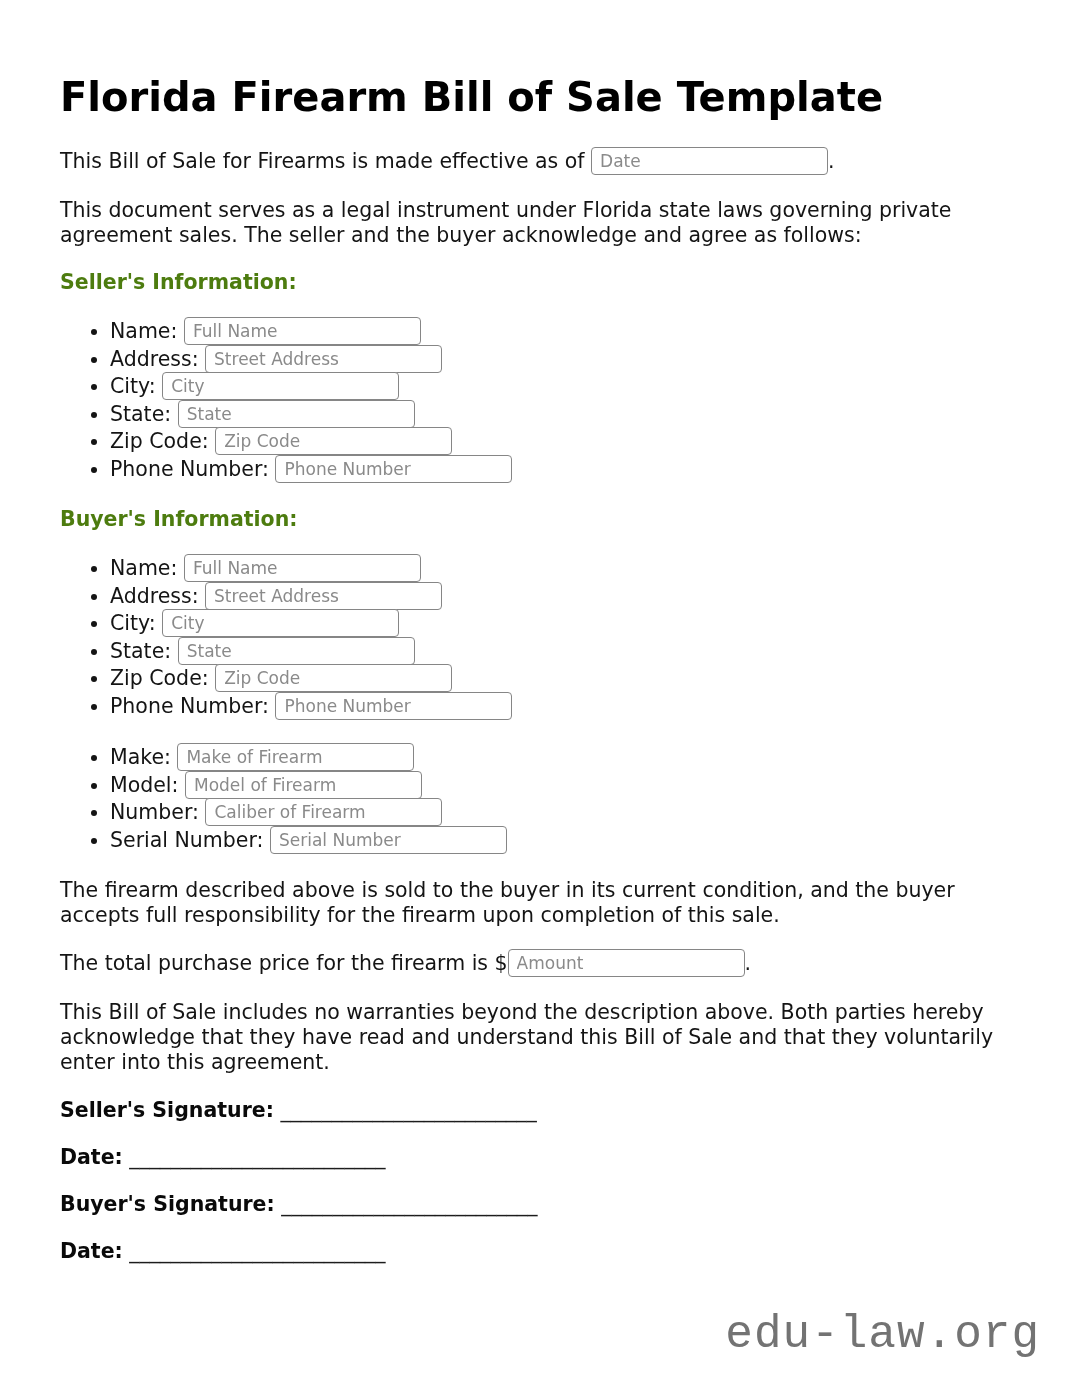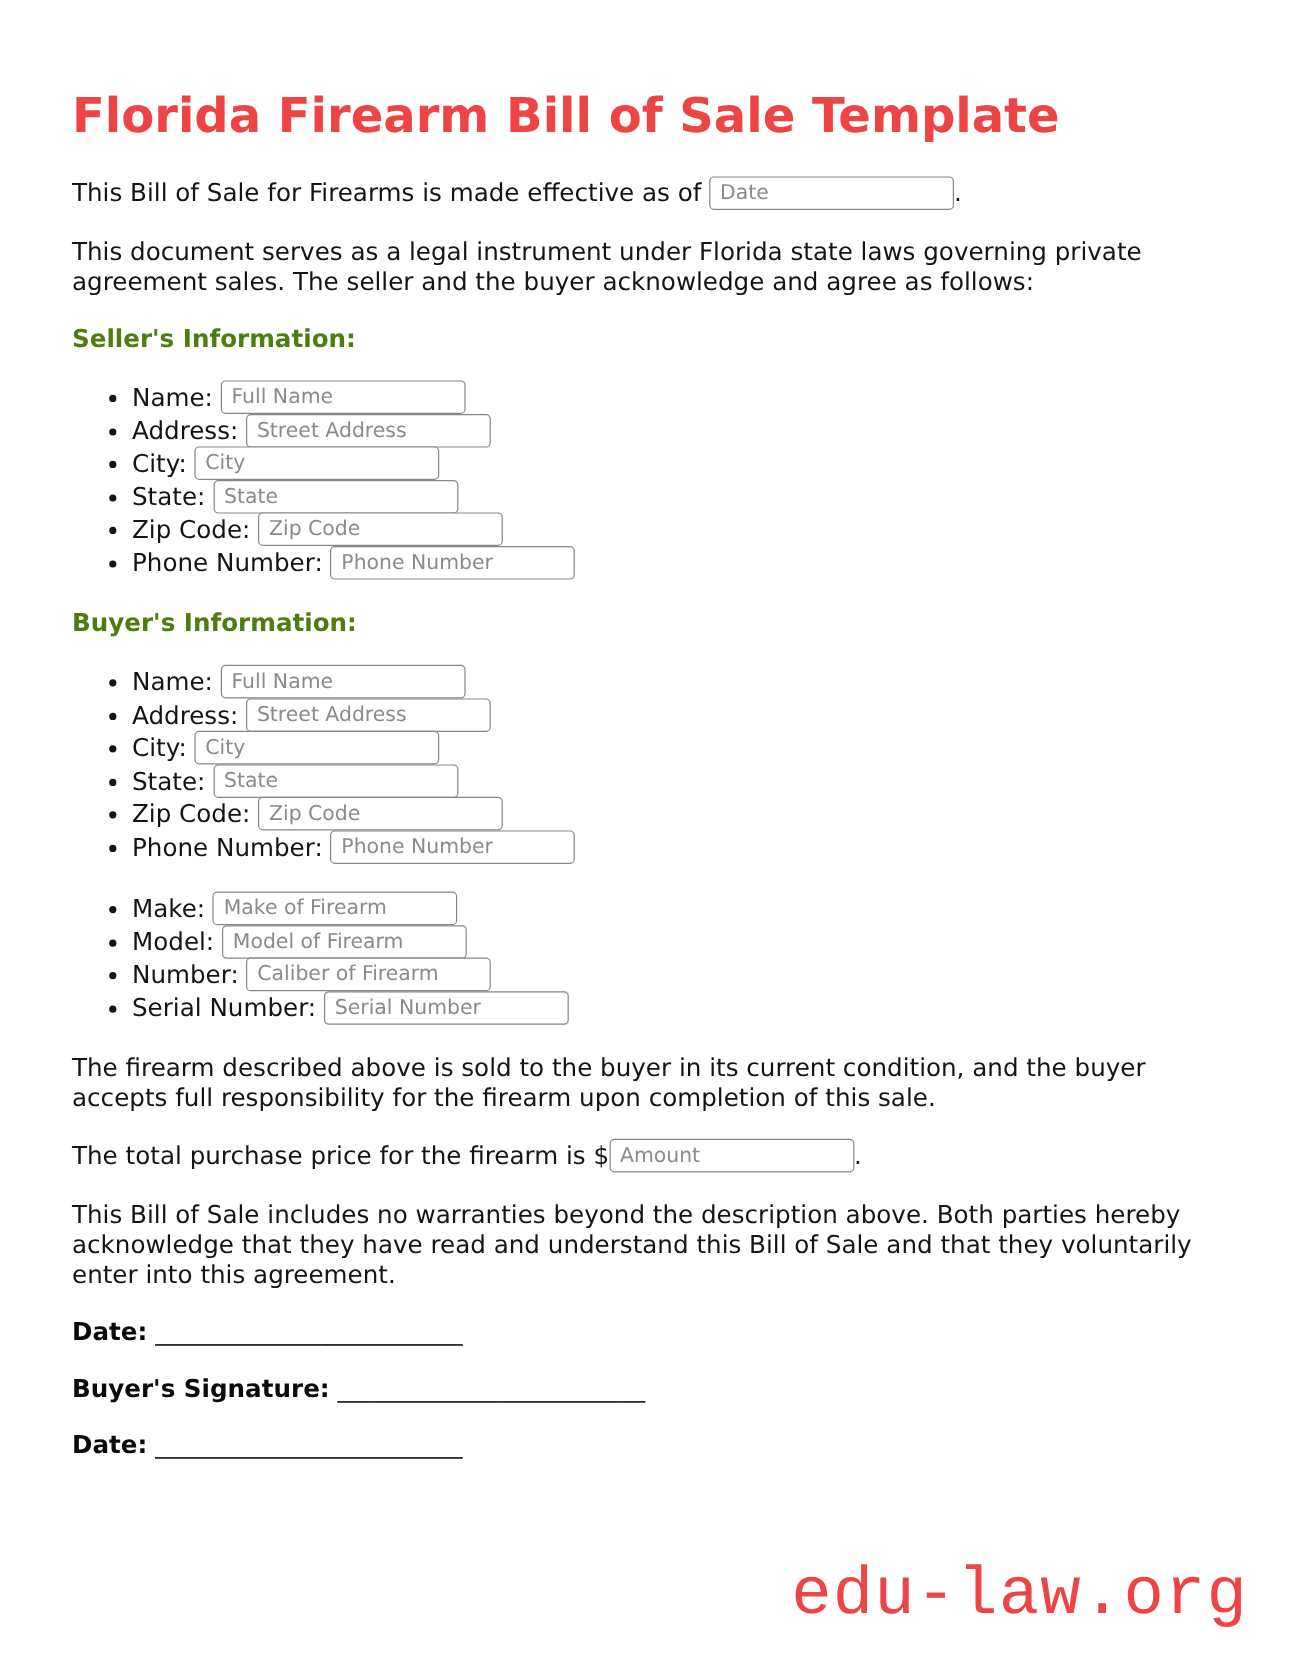--- a/index.html
+++ b/index.html
@@ -19,36 +19,36 @@
     box-sizing: border-box;
     padding: 74px 60px 0 60px;
     font-family: "DejaVu Sans", sans-serif;
     color: #141414;
   }
   h1.doc-title {
     font-size: 40px;
     font-weight: bold;
     margin: 0 0 28px 0;
     letter-spacing: 0;
-    color: #ef4444;
+    color: #000000;
   }
   p.para {
     font-size: 20.5px;
     line-height: 25px;
     margin: 22px 0;
   }
   h3.section-heading {
     font-size: 20.5px;
     font-weight: bold;
     margin: 21px 0;
     color: #4d7c0f;
   }
   input.field {
     box-sizing: border-box;
-    width: 204px;
+    width: 237px;
     height: 28px;
     border: 1.5px solid #868686;
     border-radius: 4px;
     padding: 0 8px;
     font-family: "DejaVu Sans", sans-serif;
     font-size: 17px;
     color: #1c1c1c;
     background: #ffffff;
     vertical-align: middle;
     position: relative;
@@ -83,22 +83,22 @@
   .sig-line {
     font-weight: normal;
     color: #1c1c1c;
     letter-spacing: 0;
   }
   .watermark {
     position: absolute;
     right: 35px;
     bottom: 30px;
     font-family: "Liberation Mono", "DejaVu Sans Mono", monospace;
-    font-size: 56px;
-    color: #ef4444;
+    font-size: 46px;
+    color: #737373;
     letter-spacing: 1px;
     text-align: right;
   }
 </style>
 </head>
 <body>
 
 <div class="page">
 
   <h1 class="doc-title">Florida Firearm Bill of Sale Template</h1>
@@ -204,20 +204,24 @@
   <p class="para">The firearm described above is sold to the buyer in its current condition, and the buyer accepts full responsibility for the firearm upon completion of this sale.</p>
 
   <p class="para">
     <span>The total purchase price for the firearm is $</span><input class="field" type="text" placeholder="Amount" style=""><span>.</span>
   </p>
 
   <p class="para">This Bill of Sale includes no warranties beyond the description above. Both parties hereby acknowledge that they have read and understand this Bill of Sale and that they voluntarily enter into this agreement.</p>
 
   <div>
 
+      <p class="sig-row">
+        <span class="sig-label">Seller's Signature:</span>
+        <span class="sig-line">_________________________</span>
+      </p>
 
       <p class="sig-row">
         <span class="sig-label">Date:</span>
         <span class="sig-line">_________________________</span>
       </p>
 
       <p class="sig-row">
         <span class="sig-label">Buyer's Signature:</span>
         <span class="sig-line">_________________________</span>
       </p>

